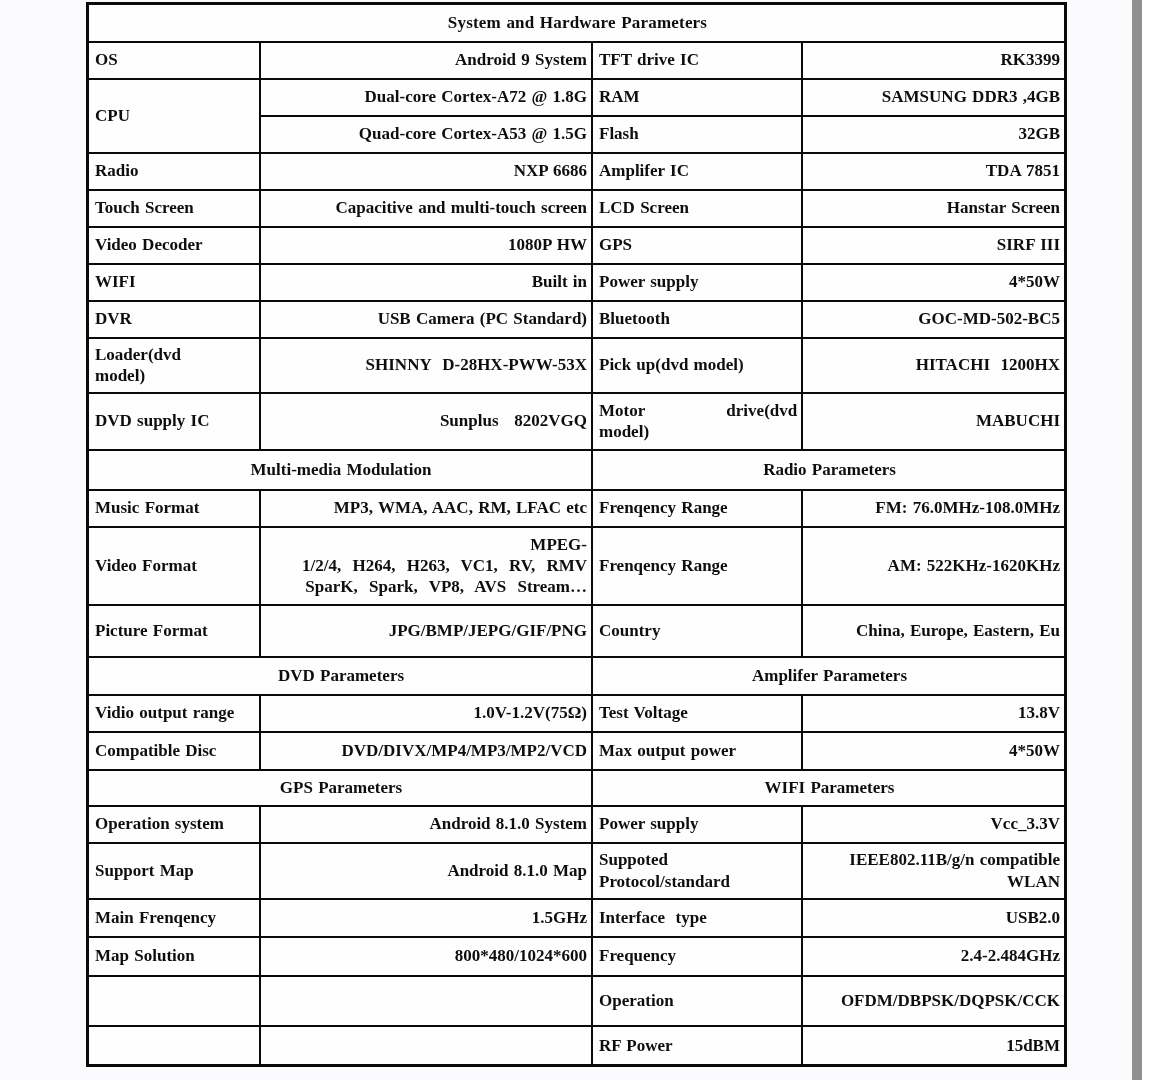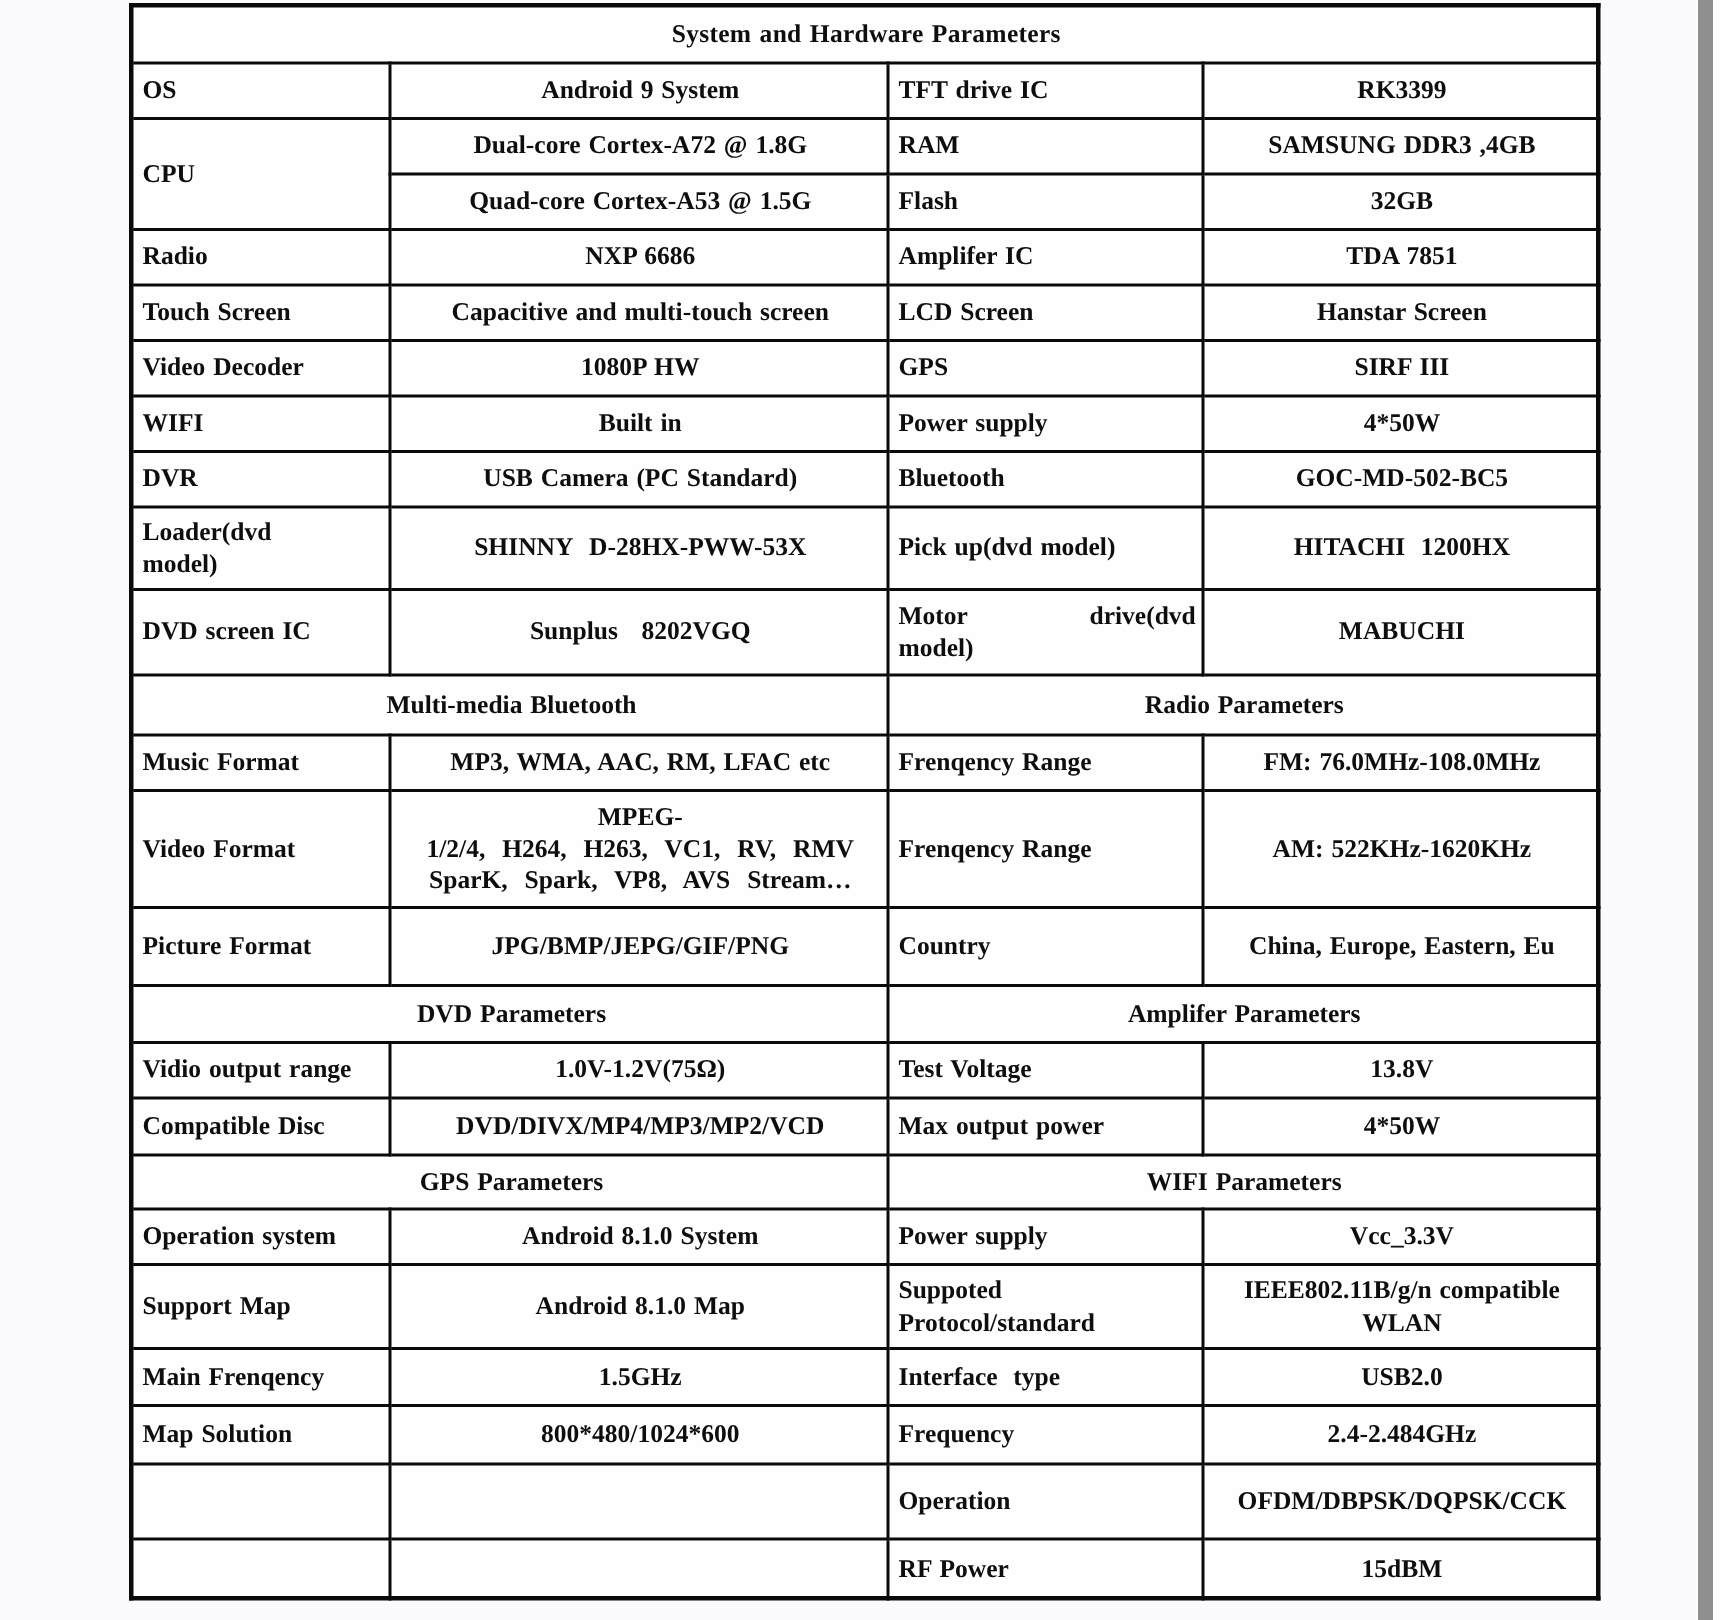--- a/index.html
+++ b/index.html
@@ -50,21 +50,21 @@
   table.spec { border: 3px solid #0a0a0a; }
   td.title-cell {
     text-align: center;
     font-size: 22px;
     letter-spacing: 0.2px;
   }
   td.sec {
     text-align: center;
   }
   td.lbl { text-align: left; }
-  td.val { text-align: center; }
+  td.val { text-align: right; }
   .nowrap { white-space: nowrap; }
   .ws { word-spacing: 7px; }
   .jline {
     display: flex;
     justify-content: space-between;
   }
 </style>
 </head>
 <body>
 
@@ -142,34 +142,34 @@
     <td class="lbl">
       <div>Loader(dvd</div>
       <div>model)</div>
     </td>
     <td class="val">SHINNY&nbsp; D-28HX-PWW-53X</td>
     <td class="lbl">Pick up(dvd model)</td>
     <td class="val">HITACHI&nbsp; 1200HX</td>
   </tr>
 
   <tr style="height:57px">
-    <td class="lbl">DVD screen IC</td>
+    <td class="lbl">DVD supply IC</td>
     <td class="val">Sunplus&nbsp;&nbsp; 8202VGQ</td>
     <td class="lbl">
       <div class="jline">
         <span>Motor</span>
         <span>drive(dvd</span>
       </div>
       <div>model)</div>
     </td>
     <td class="val">MABUCHI</td>
   </tr>
 
   <tr style="height:40px">
-    <td colspan="2" class="sec">Multi-media Bluetooth</td>
+    <td colspan="2" class="sec">Multi-media Modulation</td>
     <td colspan="2" class="sec">Radio Parameters</td>
   </tr>
 
   <tr style="height:37px">
     <td class="lbl">Music Format</td>
     <td class="val ws nowrap">MP3, WMA, AAC, RM, LFAC etc</td>
     <td class="lbl">Frenqency Range</td>
     <td class="val">FM: 76.0MHz-108.0MHz</td>
   </tr>
 

